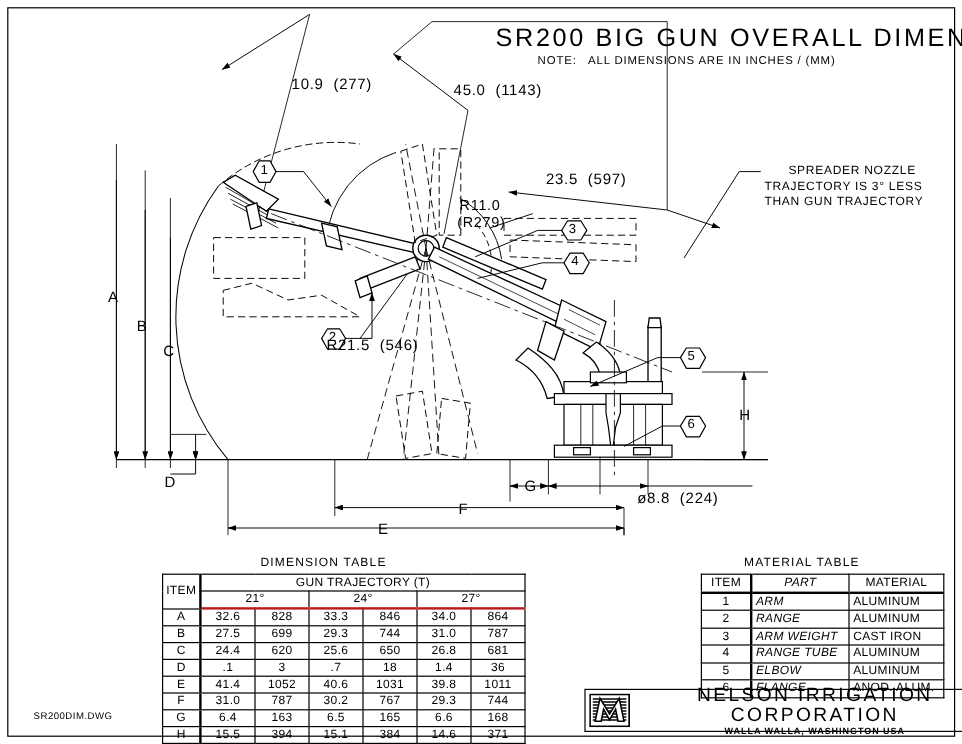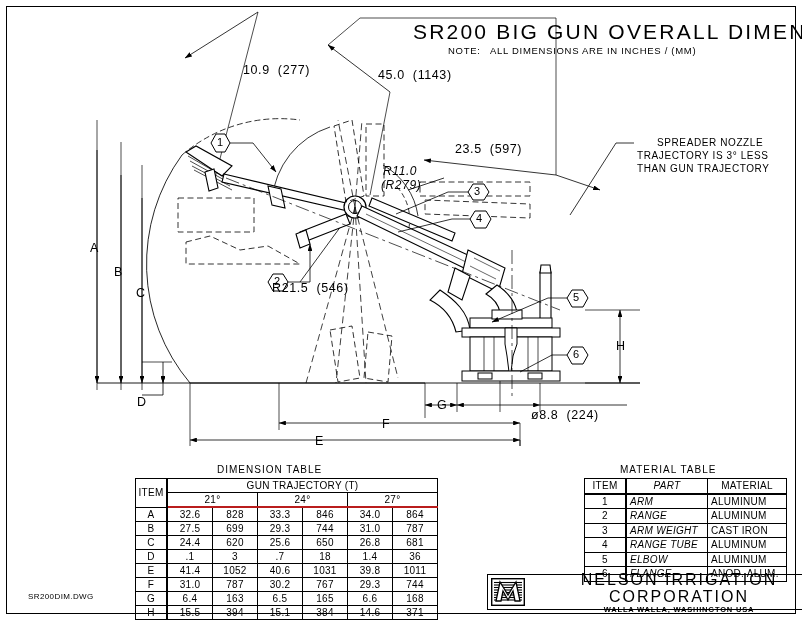--- a/index.html
+++ b/index.html
@@ -7,21 +7,21 @@
        font-family:"Liberation Sans", sans-serif;color:#000;}
   #sheet{position:relative;width:802px;height:620px;box-sizing:border-box;}
   .frame{position:absolute;left:6px;top:6px;width:790px;height:608px;
          border:1.3px solid #000;box-sizing:border-box;}
   svg.draw{position:absolute;left:0;top:0;width:802px;height:620px;}
   .t{position:absolute;white-space:pre;letter-spacing:0.5px;}
   
   .title{font-size:21px;letter-spacing:2.2px;}
   .note{font-size:9.5px;letter-spacing:0.7px;}
   .dimtxt{font-size:12.5px;letter-spacing:0.6px;}
-  .dimtxt2{font-size:12px;letter-spacing:0.6px;font-style:italic;}
+  .dimtxt2{font-size:12px;letter-spacing:0.6px;}
   .letter{font-size:12.5px;}
   .spread{font-size:10px;line-height:13.2px;letter-spacing:0.6px;}
   .fname{font-size:8px;letter-spacing:0.4px;}
   
   .tbl-cap{font-size:10px;letter-spacing:1px;text-align:center;}
   table{border-collapse:collapse;font-size:10px;}
   table td,table th{border:1px solid #000;text-align:center;
        font-weight:normal;padding:0;height:13px;letter-spacing:0.3px;}
   #dimtable{position:absolute;left:135px;top:478px;}
   #dimtable td,#dimtable th{width:44px;}

